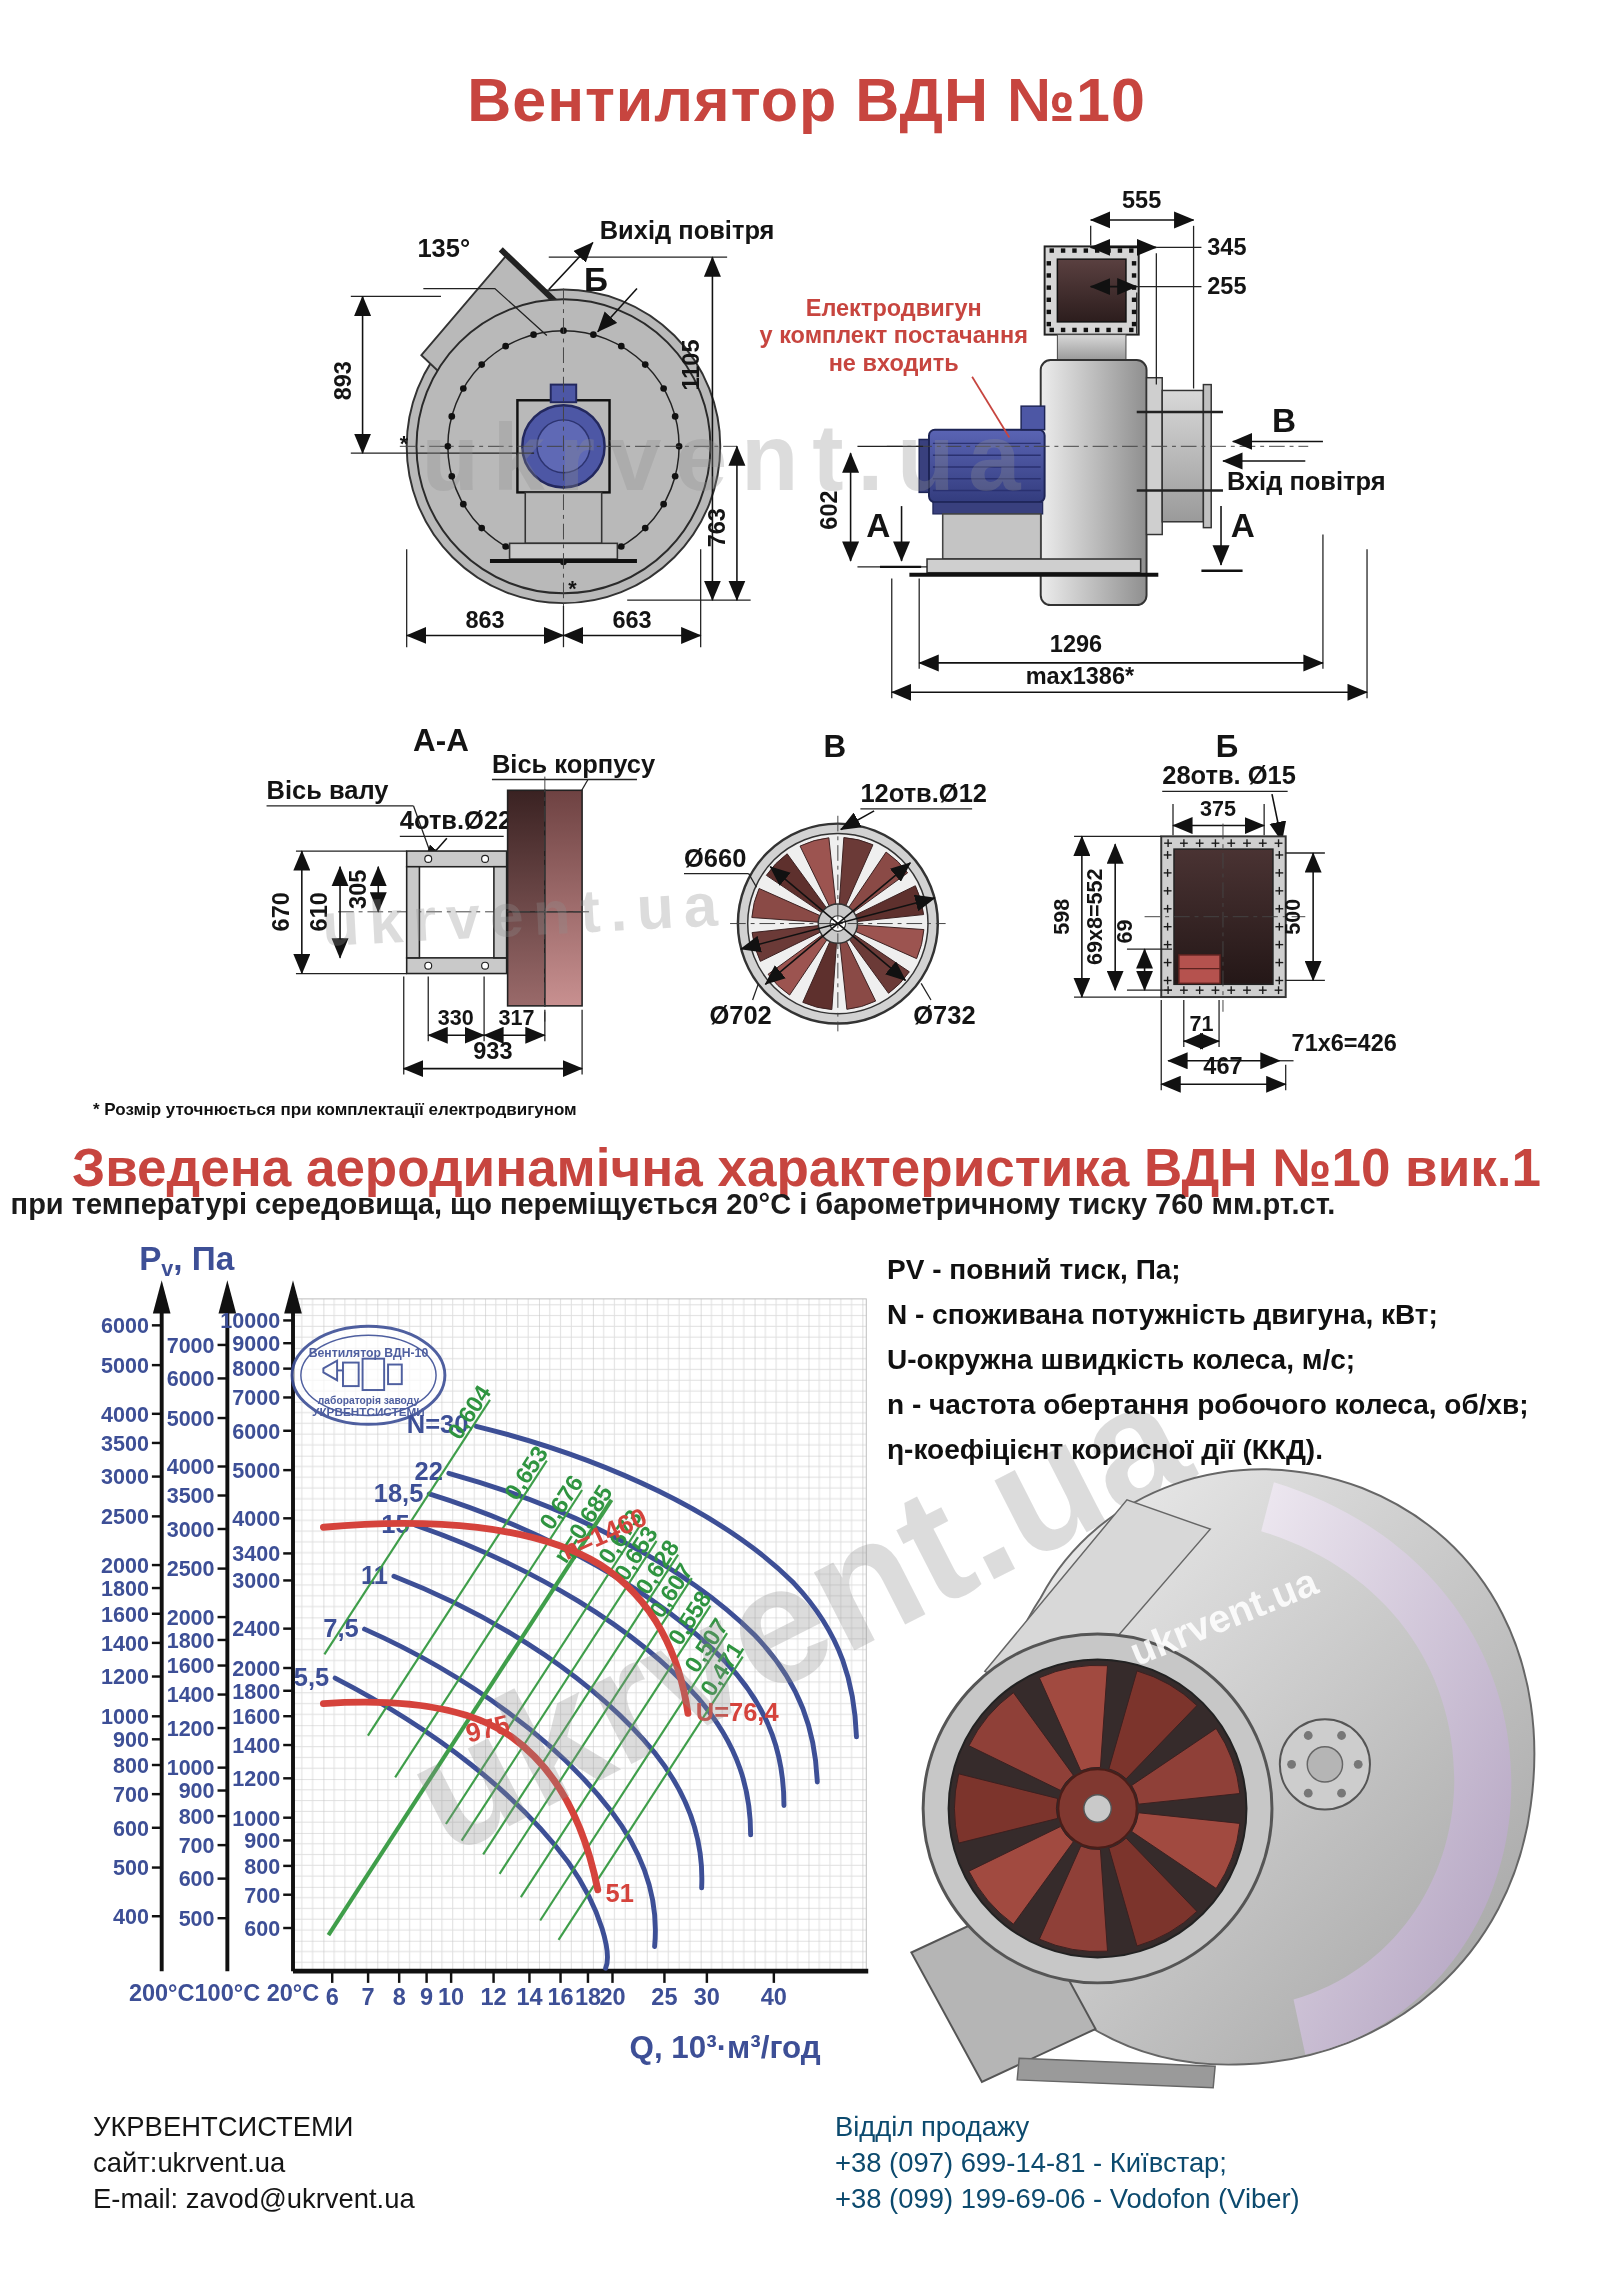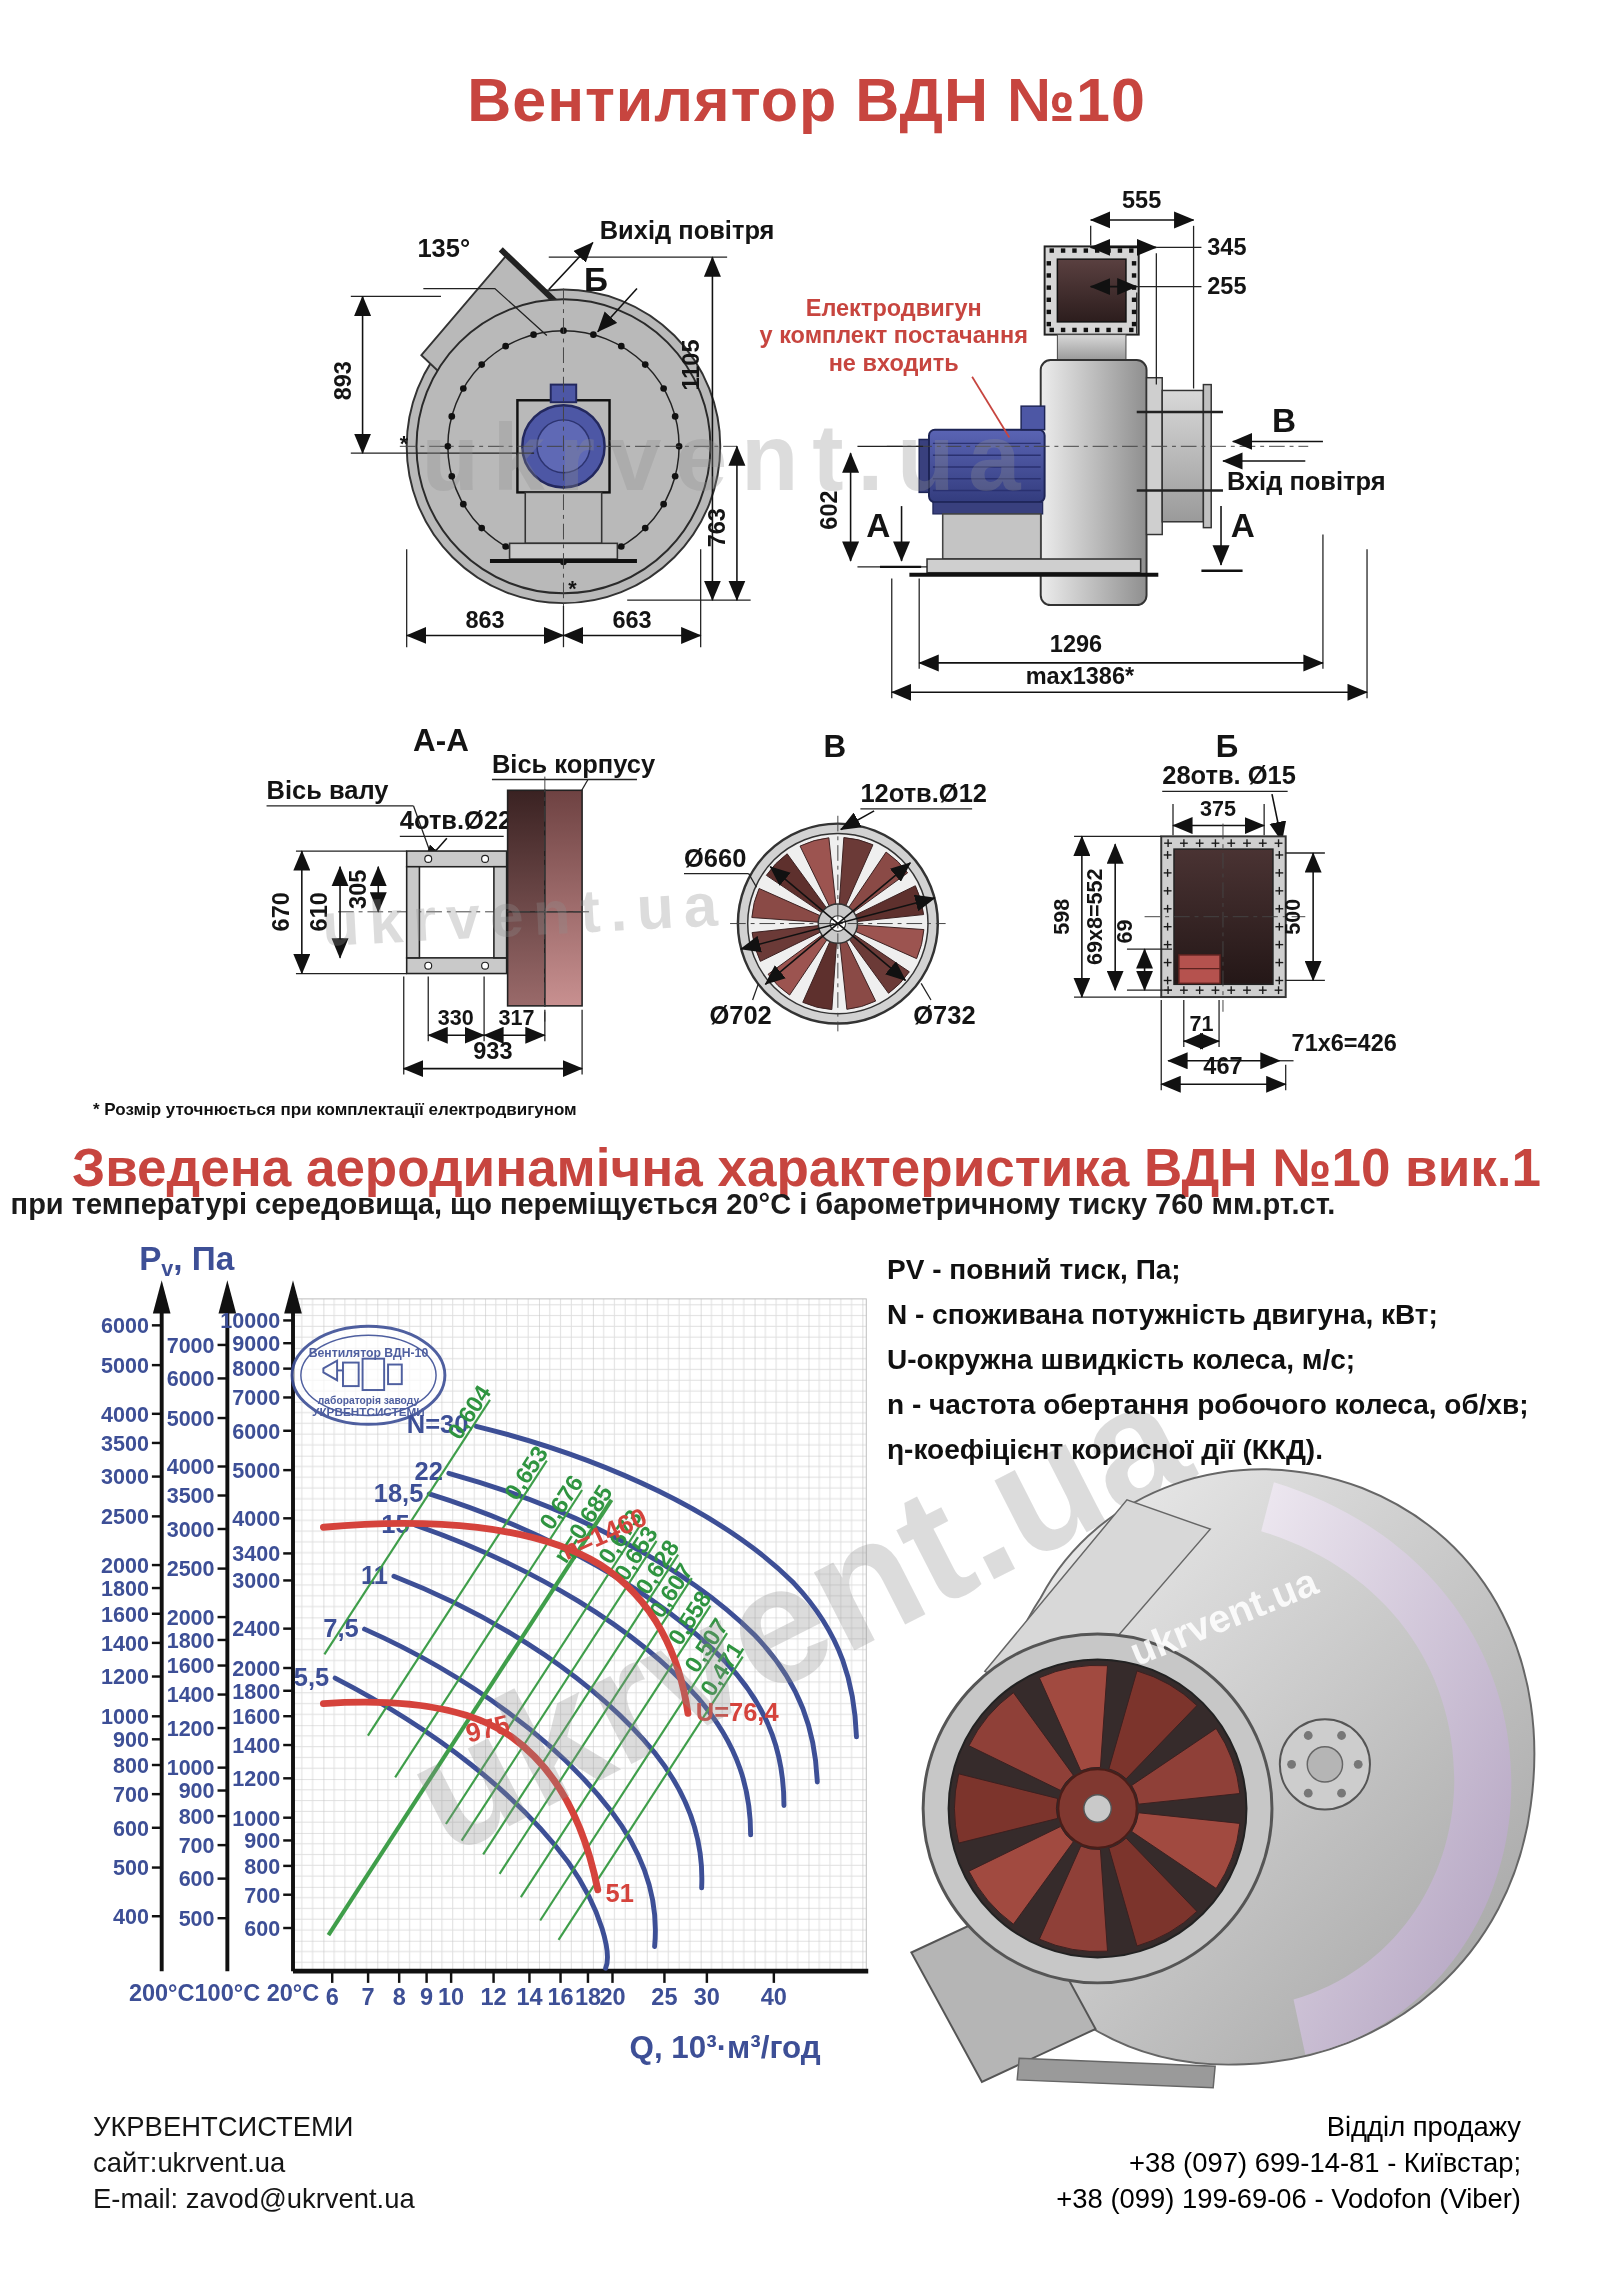--- a/index.html
+++ b/index.html
@@ -6,21 +6,21 @@
   .page{position:relative;width:1613px;height:2293px;background:#fff;overflow:hidden;
         font-family:"Liberation Sans",sans-serif;color:#1c1c1c;}
   .abs{position:absolute;}
   .title{width:1613px;text-align:center;font-size:61px;font-weight:700;color:#c7453f;letter-spacing:1px;}
   .subtitle{width:1613px;text-align:center;font-size:36px;font-weight:700;color:#2b2b2b;}
   .footnote{font-size:17px;font-weight:700;color:#111;}
   .chart-title{width:1613px;text-align:center;font-size:53px;font-weight:700;color:#c7453f;}
   .chart-sub{width:1346px;text-align:center;font-size:29px;font-weight:700;color:#1b1b1b;}
   .legend{line-height:45px;font-size:28px;font-weight:700;color:#101010;}
   .footer-left{font-size:27.4px;line-height:36px;color:#151515;}
-  .footer-right{font-size:27.4px;line-height:36px;color:#000000;text-align:right;}
+  .footer-right{font-size:27.4px;line-height:36px;color:#0c4a6e;}
   
   text{font-family:"Liberation Sans",sans-serif;}
   .t22{font-size:22px;font-weight:700;fill:#141414;}
   .t24{font-size:24px;font-weight:700;fill:#141414;}
   .t26{font-size:26px;font-weight:700;fill:#141414;}
   .t32{font-size:32px;font-weight:700;fill:#141414;}
   .t34{font-size:34px;font-weight:700;fill:#141414;}
   .redt{fill:#c7453f;}
   .bluet{fill:#3d4f96;}
   .axisnum{font-size:22px;font-weight:700;fill:#3d4f96;}

